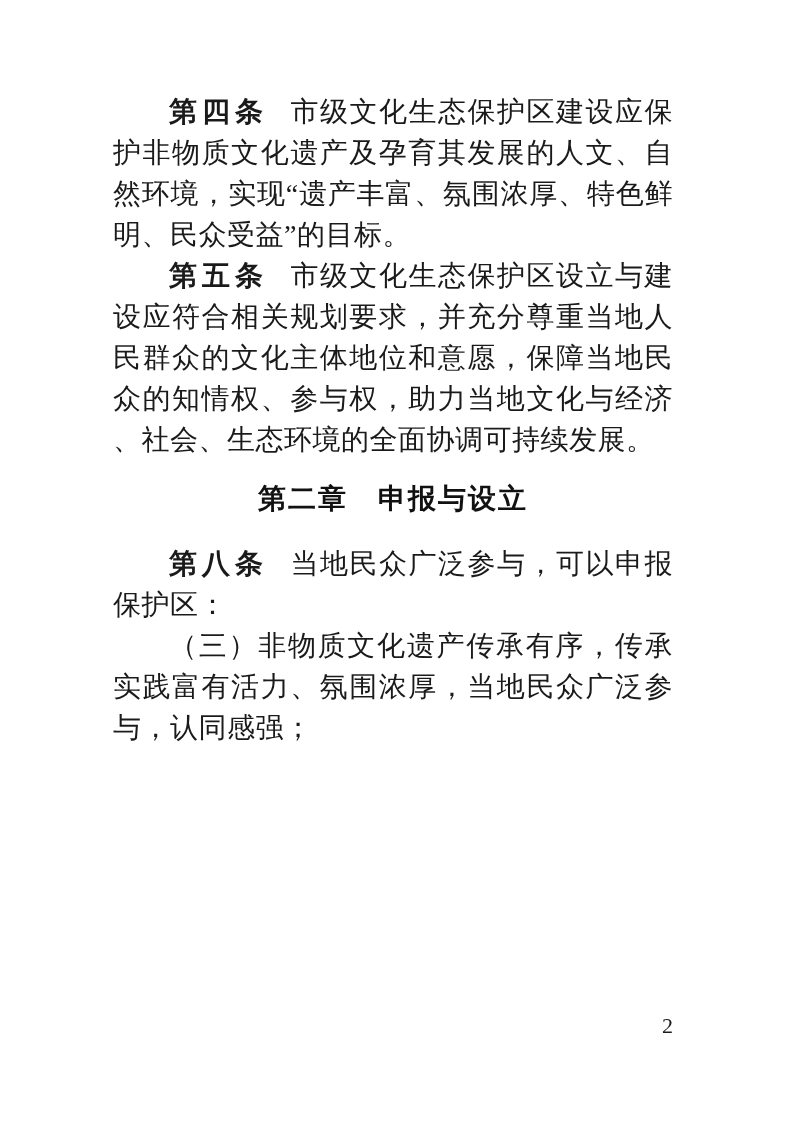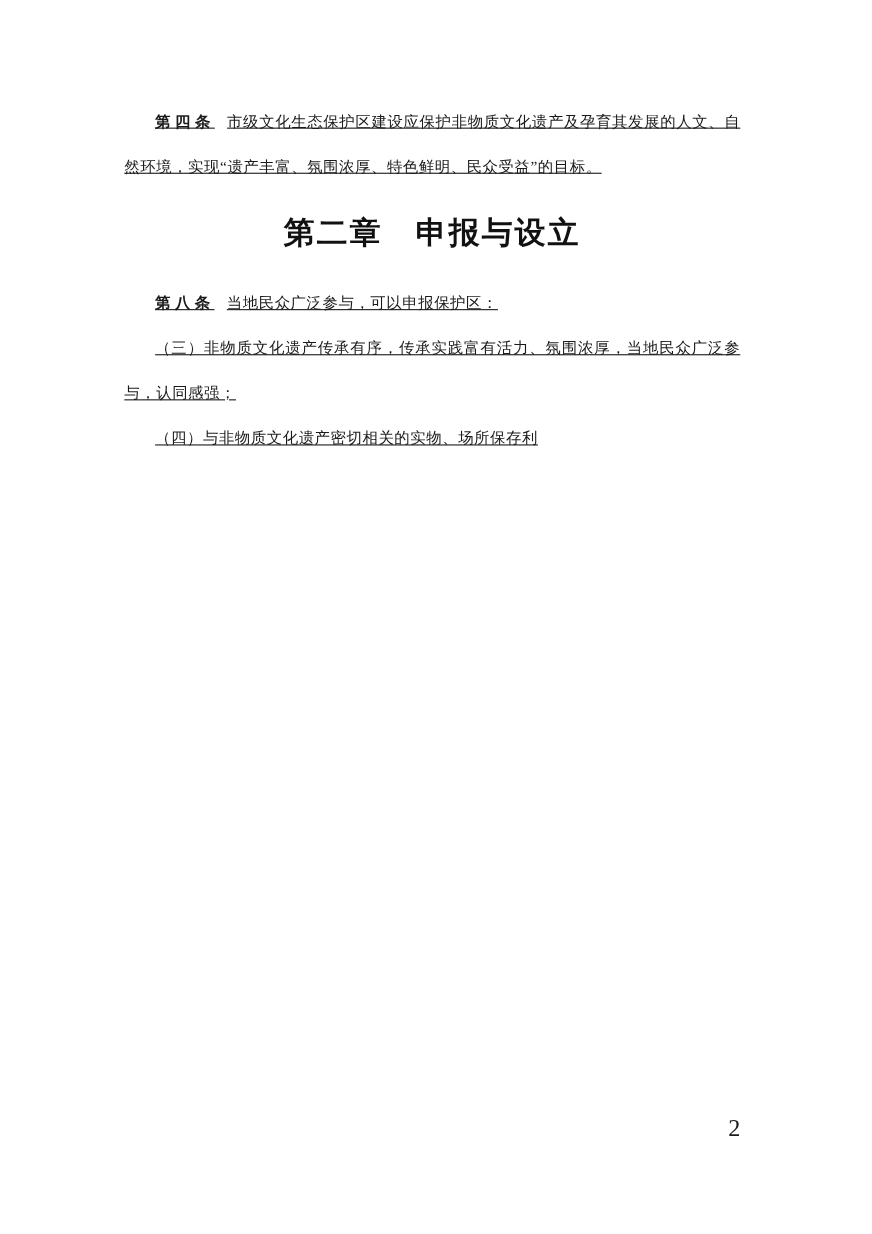--- a/index.html
+++ b/index.html
@@ -24,29 +24,28 @@
     background: #ffffff;
   }
   .content {
     position: absolute;
     left: 113px;
     top: 91px;
     width: 560px;
   }
   p.para {
     margin: 0;
-    font-size: 14px;
+    font-size: 28px;
     line-height: 41px;
     letter-spacing: 0.5px;
     text-align: justify;
     text-justify: inter-character;
     text-indent: 2em;
     word-break: break-all;
     line-break: anywhere;
-    text-decoration: underline;
   }
   .lead {
     font-weight: bold;
     letter-spacing: 4px;
     margin-right: 0.8em;
   }
   h2.chapter {
     margin: 18px 0 24px 0;
     font-family: "Liberation Sans", "DejaVu Sans", sans-serif;
     font-weight: bold;
@@ -68,29 +67,29 @@
   }
 </style>
 </head>
 <body>
 
 <div class="page">
   <div class="content">
 
     <p class="para"><span class="lead">第四条</span><span>市级文化生态保护区建设应保护非物质文化遗产及孕育其发展的人文、自然环境，实现“遗产丰富、氛围浓厚、特色鲜明、民众受益”的目标。</span></p>
 
+    <p class="para"><span class="lead">第五条</span><span>市级文化生态保护区设立与建设应符合相关规划要求，并充分尊重当地人民群众的文化主体地位和意愿，保障当地民众的知情权、参与权，助力当地文化与经济、社会、生态环境的全面协调可持续发展。</span></p>
 
     <h2 class="chapter">第二章　申报与设立</h2>
 
 
 
     <p class="para"><span class="lead">第八条</span><span>当地民众广泛参与，可以申报保护区：</span></p>
 
 
 
     <p class="para">（三）非物质文化遗产传承有序，传承实践富有活力、氛围浓厚，当地民众广泛参与，认同感强；</p>
 
-    <p class="para">（四）与非物质文化遗产密切相关的实物、场所保存利</p>
 
   </div>
 
   <div class="page-number">2</div>
 </div>
 
 </body></html>

